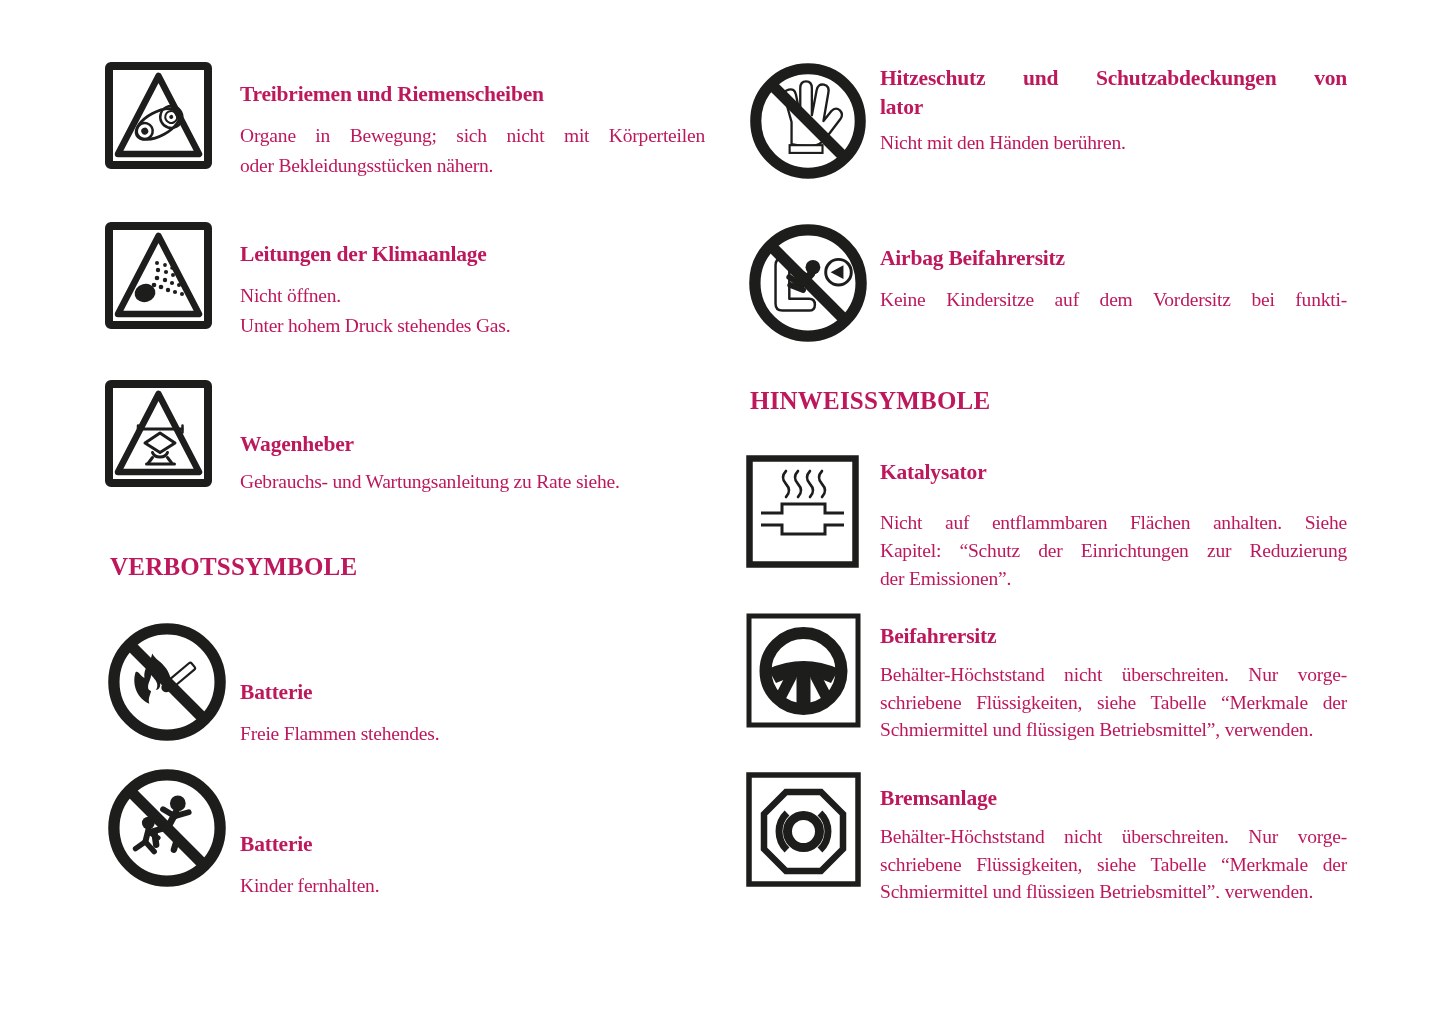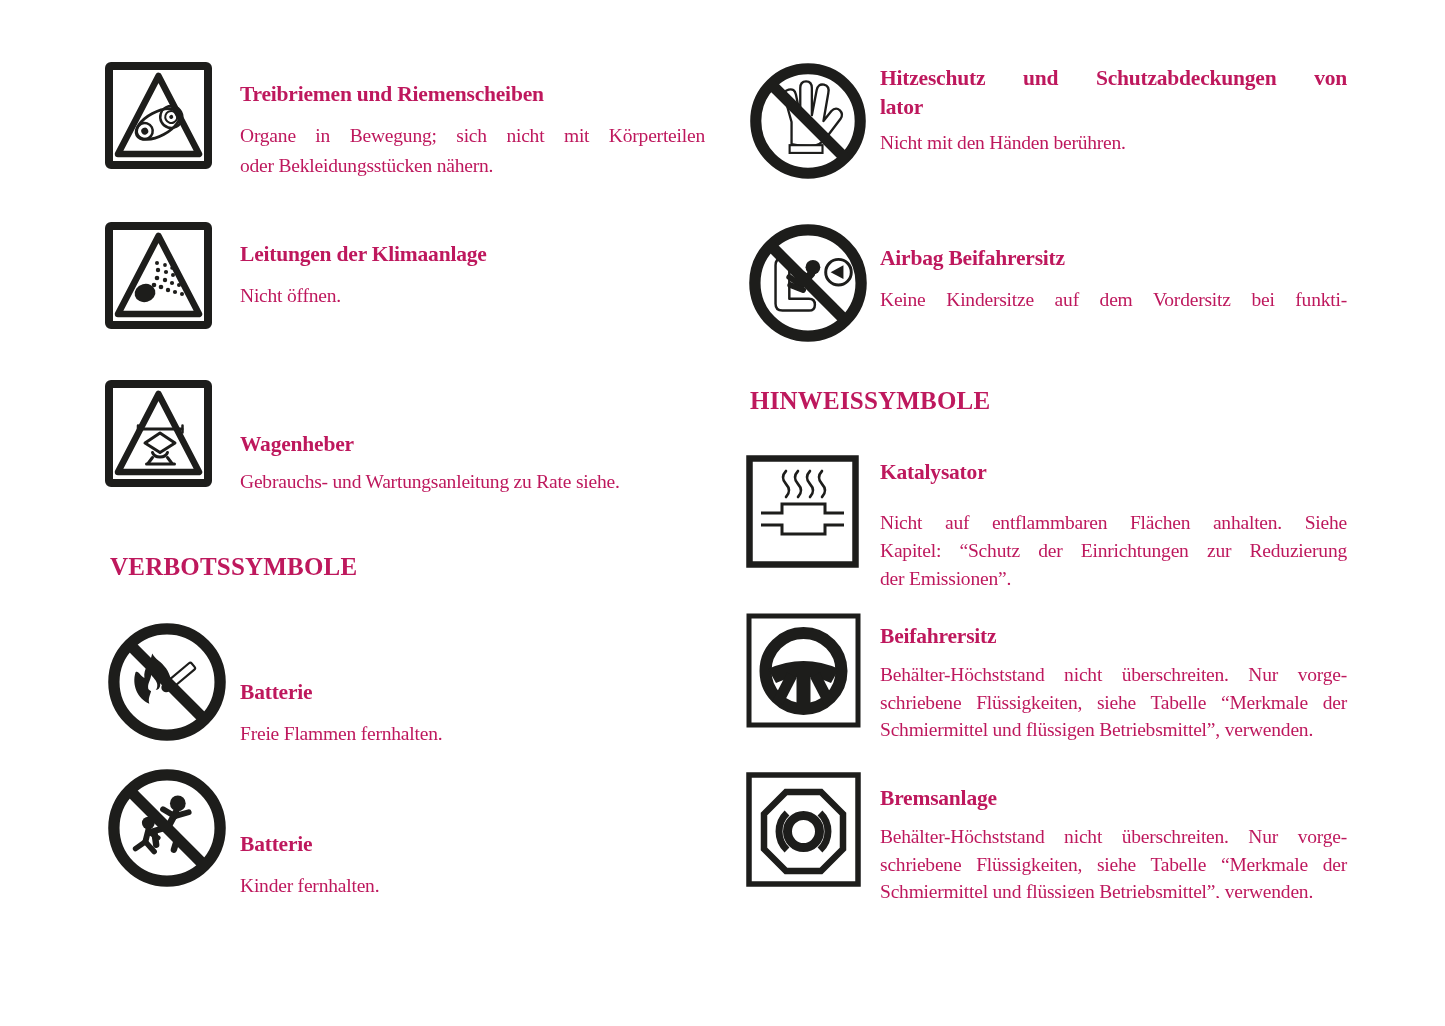--- a/index.html
+++ b/index.html
@@ -66,20 +66,21 @@
           <circle cx="75" cy="56" r="1.8"></circle>
         <circle cx="77" cy="72" r="2"></circle>
           <circle cx="80" cy="66" r="1.8"></circle>
       </g>
     </svg>
   </div>
   <div class="abs" style="left:240px; top:240px; width:465px;">
     <div class="h">Leitungen der Klimaanlage</div>
     <div class="b" style="line-height:30px;">
       <div>Nicht öffnen.</div>
+      <div>Unter hohem Druck stehendes Gas.</div>
     </div>
   </div>
 
   <div class="abs icon" style="left:105px; top:380px; width:107px; height:107px;">
     <svg viewBox="0 0 107 107">
       <rect x="4" y="4" width="99" height="99" rx="2" fill="#fff" stroke="#1d1d1b" stroke-width="8"></rect>
       <path d="M53.5 14 L94 92 H13 Z" fill="none" stroke="#1d1d1b" stroke-width="6.5" stroke-linejoin="round"></path>
       <g stroke="#1d1d1b" fill="#fff" stroke-linejoin="round" stroke-linecap="round">
         <path d="M34 49 H77" stroke-width="3"></path>
         <path d="M33 45.5 V52.5 M77.5 45.5 V52.5" stroke-width="2.5"></path>
@@ -107,21 +108,21 @@
       <g transform="rotate(-40 64 64)">
         <rect x="62" y="59.5" width="33" height="8.5" rx="2" fill="#fff" stroke="#1d1d1b" stroke-width="2.2"></rect>
         <circle cx="59.5" cy="63.5" r="5" fill="#1d1d1b"></circle>
       </g>
       <line x1="24" y1="24" x2="98" y2="98" stroke="#1d1d1b" stroke-width="11.5"></line>
     </svg>
   </div>
   <div class="abs" style="left:240px; top:678px; width:465px;">
     <div class="h">Batterie</div>
     <div class="b">
-      <div>Freie Flammen fernhalten.</div>
+      <div>Freie Flammen stehendes.</div>
     </div>
   </div>
 
   <div class="abs icon" style="left:107px; top:768px; width:120px; height:120px;">
     <svg viewBox="0 0 122 122">
       <circle cx="61" cy="61" r="54" fill="#fff" stroke="#1d1d1b" stroke-width="11.5"></circle>
       <g stroke="#1d1d1b" stroke-linecap="round" fill="none">
         <circle cx="72" cy="36" r="8" fill="#1d1d1b" stroke="none"></circle>
         <path d="M70 45 L62 60" stroke-width="7"></path>
         <path d="M69 49 L83 45" stroke-width="6"></path>

